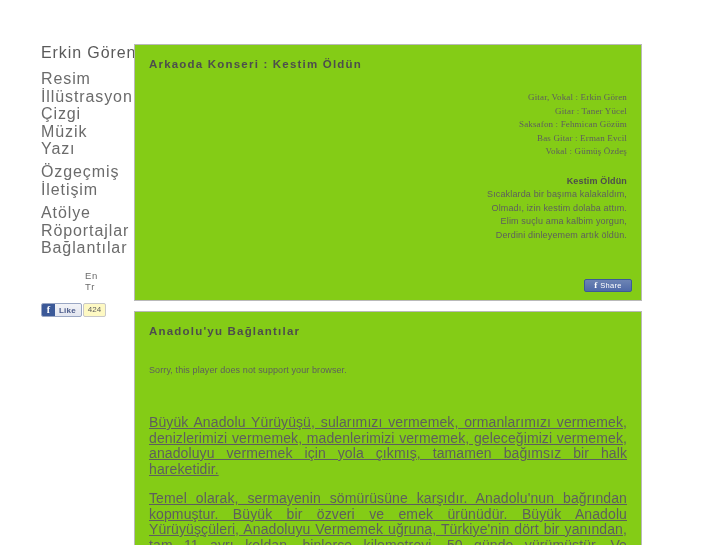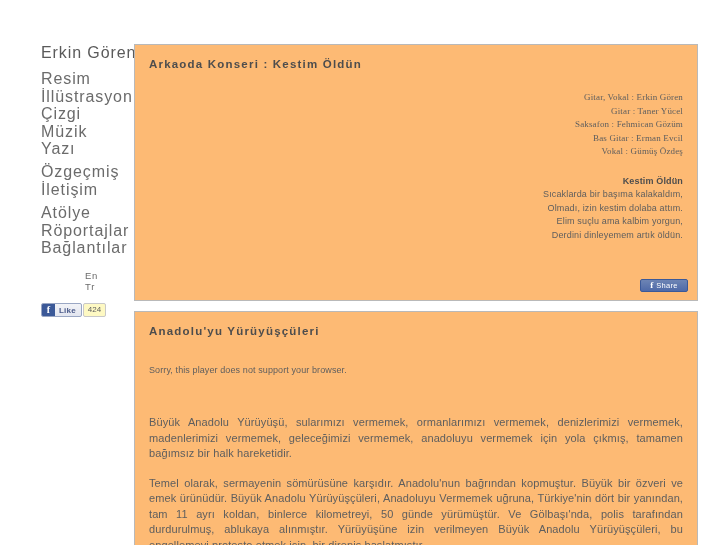--- a/index.html
+++ b/index.html
@@ -96,24 +96,24 @@
     background: #fef9c3;
     border-radius: 2px;
     padding: 1px 4px;
     line-height: 10px;
   }
 
   
   .panel {
     position: absolute;
     left: 134px;
-    width: 564px;
+    width: 508px;
     box-sizing: border-box;
     border: 1px solid #b9b9b9;
-    background: #fdba74;
+    background: #84cc16;
   }
   #panel-concert { top: 44px; height: 257px; }
   #panel-anadolu { top: 311px; height: 320px; }
 
   .panel-title {
     font-size: 11.5px;
     font-weight: bold;
     color: #4d4d4d;
     letter-spacing: 1.2px;
     margin: 13px 0 0 14px;
@@ -187,26 +187,27 @@
     font-size: 9px;
     color: #5e5e5e;
     letter-spacing: 0.1px;
   }
 
   
   #article-body {
     margin: 40px 14px 0 14px;
   }
   .para {
-    font-size: 11px;
+    font-size: 14px;
     color: #5e5e5e;
     line-height: 15.5px;
     letter-spacing: 0.1px;
     text-align: justify;
     margin: 0 0 14px 0;
+    text-decoration: underline;
   }
   .para:last-child { margin-bottom: 0; }
 </style>
 </head>
 <body>
 
 <nav id="sidebar">
 
   <a class="nav-link site-title" href="#">Erkin Gören</a>
 
@@ -266,21 +267,21 @@
 
   <div id="fb-share-button">
     <span class="share-f">f</span>
     <span class="share-label">Share</span>
   </div>
 
 </section>
 
 <section class="panel" id="panel-anadolu">
 
-  <h1 class="panel-title">Anadolu'yu Yürüyüşçüleri</h1>
+  <h1 class="panel-title">Anadolu'yu Bağlantılar</h1>
 
   <div id="player-fallback">Sorry, this player does not support your browser.</div>
 
   <div id="article-body">
     <p class="para">Büyük Anadolu Yürüyüşü, sularımızı vermemek, ormanlarımızı vermemek, denizlerimizi vermemek, madenlerimizi vermemek, geleceğimizi vermemek, anadoluyu vermemek için yola çıkmış, tamamen bağımsız bir halk hareketidir.</p>
     <p class="para">Temel olarak, sermayenin sömürüsüne karşıdır. Anadolu'nun bağrından kopmuştur. Büyük bir özveri ve emek ürünüdür. Büyük Anadolu Yürüyüşçüleri, Anadoluyu Vermemek uğruna, Türkiye'nin dört bir yanından, tam 11 ayrı koldan, binlerce kilometreyi, 50 günde yürümüştür. Ve Gölbaşı'nda, polis tarafından durdurulmuş, ablukaya alınmıştır. Yürüyüşüne izin verilmeyen Büyük Anadolu Yürüyüşçüleri, bu engellemeyi protesto etmek için, bir direniş başlatmıştır.</p>
 
   </div>
 
 </section>

